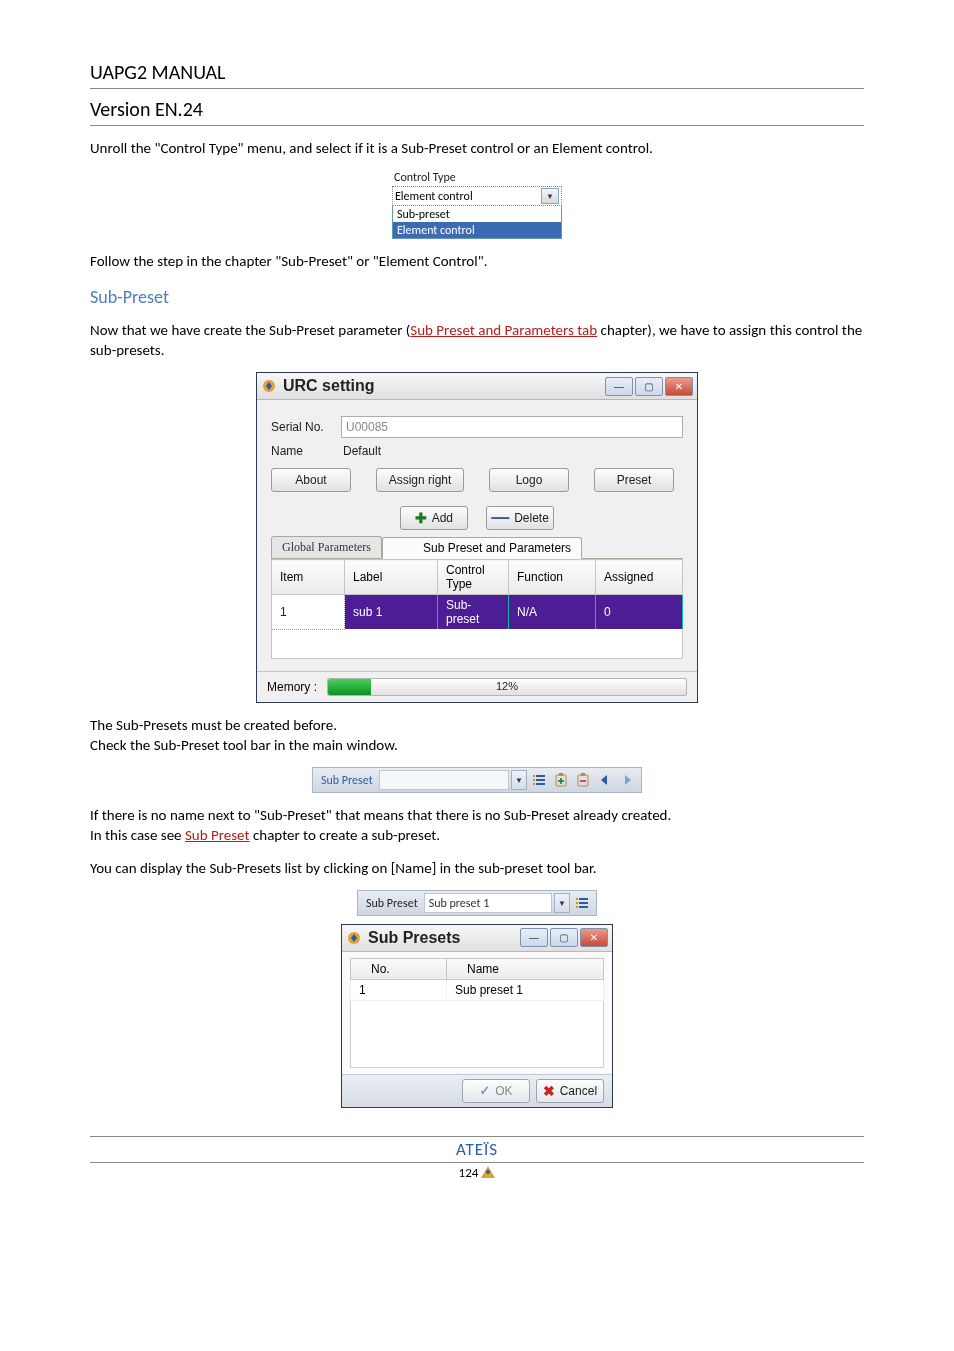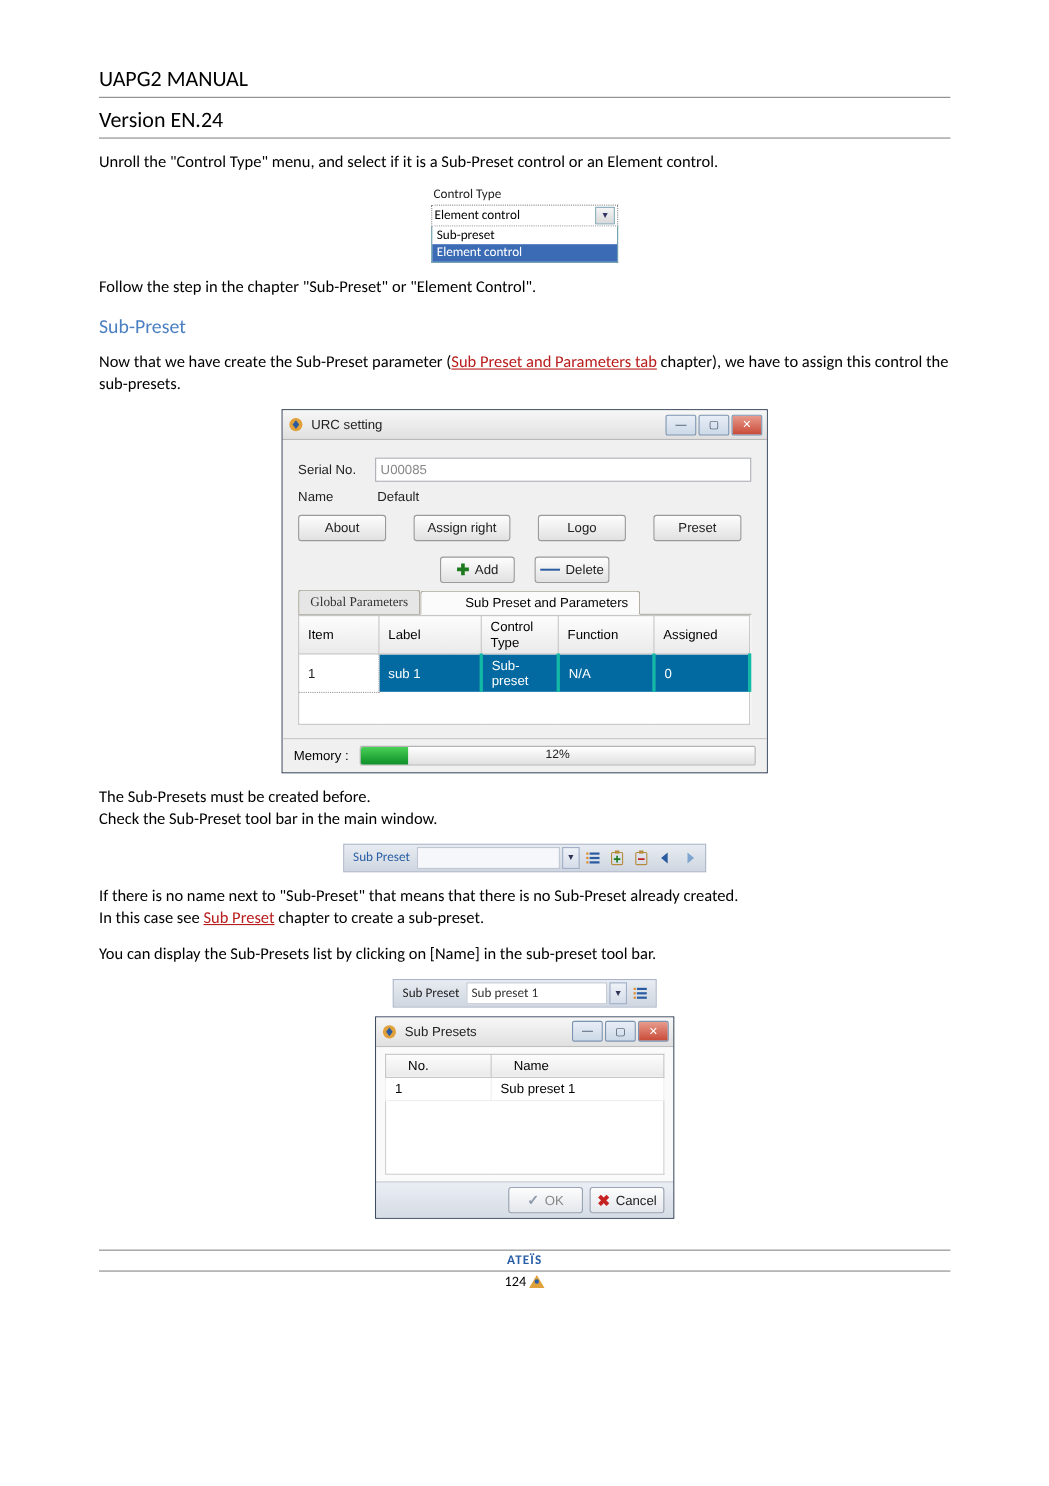--- a/index.html
+++ b/index.html
@@ -99,22 +99,23 @@
     padding: 0 4px;
     border-bottom: 1px solid #b8b8b8;
   }
   .title-icon {
     width: 16px;
     height: 16px;
     margin-right: 6px;
   }
   .title-text {
     flex: 1;
-    font-size: 12px;
+    font-size: 16px;
     color: #222;
+    font-weight: bold;
   }
   .winbtns {
     display: flex;
     gap: 0;
   }
   .winbtn {
     width: 26px;
     height: 17px;
     border: 1px solid #7a93b1;
     border-radius: 2px;
@@ -213,24 +214,24 @@
   }
   .table th {
     background: linear-gradient(#fdfdfd,#eaeaea);
     border:1px solid #c6c6c6;
     font-weight:normal;
     text-align:left;
     padding:3px 8px;
     height:18px;
   }
   .table td {
-    border-right:3px solid #14b8a6;
+    border-right:1px solid #14b8a6;
     padding:3px 8px;
     height:18px;
-    background:#0369a1;
+    background:#4c1d95;
     color:#fff;
   }
   .table td.first {
     background:#fff;color:#222;
     border:1px dotted #999;
   }
   .blank-row td { background:#fff; border:none; height:22px;}
   .memory-row {
     display:flex;
     align-items:center;
@@ -351,21 +352,21 @@
   .page-footer {
     margin-top:28px;
   }
   .page-footer hr {
     border:none;border-top:1px solid #888;margin:2px 0;
   }
   .footer-center {
     text-align:center;font-size:12px;
   }
   .ateis {
-    color:#295fa6;font-weight:bold;letter-spacing:1px;font-size:12px;
+    color:#295fa6;font-weight:normal;letter-spacing:1px;font-size:17px;
   }
   .pagenum {
     display:inline-flex;align-items:center;gap:3px;
     font-size:13px;
   }
   .ateis-tri {
     width:0;height:0;
     border-left:7px solid transparent;
     border-right:7px solid transparent;
     border-bottom:12px solid #e1a13a;

